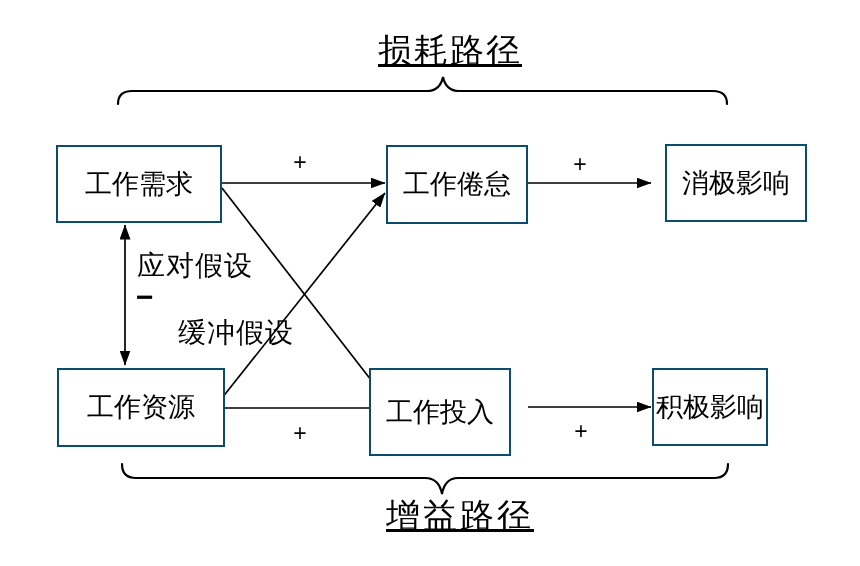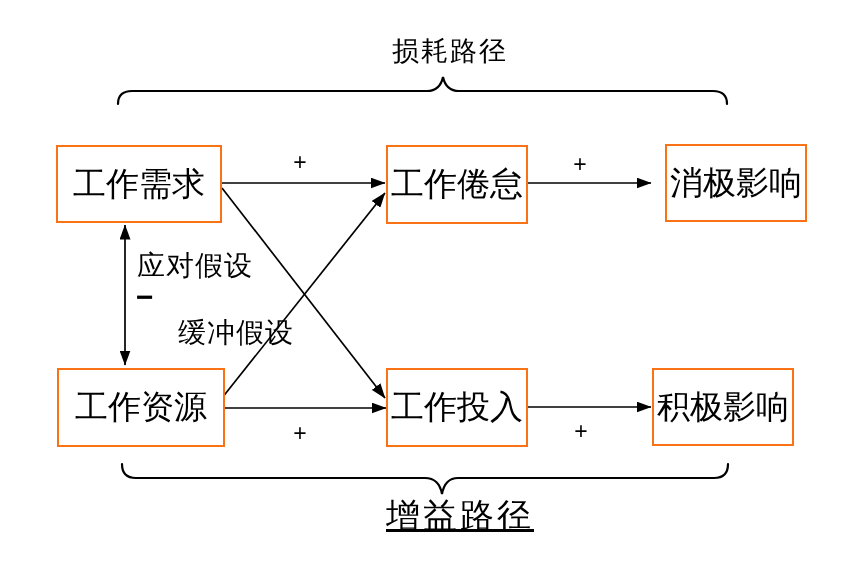--- a/index.html
+++ b/index.html
@@ -2,28 +2,28 @@
 <html><head>
 <meta charset="utf-8">
 <style>
   html,body{margin:0;padding:0;background:#ffffff;}
   .canvas{
     position:relative;width:860px;height:566px;background:#ffffff;
     font-family:"Liberation Serif","DejaVu Serif",serif;color:#000000;overflow:hidden;
   }
   .wires{position:absolute;left:0;top:0;width:860px;height:566px;}
   .node{
-    position:absolute;box-sizing:border-box;border:2px solid #f97316;background:#ffffff;
+    position:absolute;box-sizing:border-box;border:2px solid #0c4a6e;background:#ffffff;
     display:flex;align-items:center;justify-content:center;
-    font-size:33px;line-height:1;white-space:nowrap;
+    font-size:27px;line-height:1;white-space:nowrap;
   }
   .lbl{position:absolute;white-space:nowrap;line-height:1;}
   .center{transform:translate(-50%,-50%);}
   .vcenter{transform:translateY(-50%);}
-  .path-title-top{font-size:27px;letter-spacing:2px;}
+  .path-title-top{font-size:34px;letter-spacing:2px;text-decoration:underline;}
   .path-title-bottom{font-size:34px;letter-spacing:3px;text-decoration:underline;}
   .hyp{font-size:28px;letter-spacing:1px;}
   .sign{font-size:23px;font-family:"Liberation Sans","DejaVu Sans",sans-serif;}
   .minus{font-size:30px;font-weight:bold;font-family:"Liberation Sans","DejaVu Sans",sans-serif;}
 </style>
 </head>
 <body>
 
 <div class="canvas">
 
@@ -50,22 +50,22 @@
   </svg>
 
   <div class="lbl center path-title-top" style="left:450px;top:51px;">损耗路径</div>
   <div class="lbl center path-title-bottom" style="left:460px;top:516px;">增益路径</div>
 
   <div class="node" style="left:56px;top:145px;width:166px;height:78px;">工作需求</div>
   <div class="node" style="left:386px;top:145px;width:142px;height:79px;">工作倦怠</div>
   <div class="node" style="left:665px;top:144px;width:142px;height:78px;">消极影响</div>
 
   <div class="node" style="left:57px;top:368px;width:168px;height:79px;">工作资源</div>
-  <div class="node" style="left:386px;top:368px;width:142px;height:79px;">工作投入</div>
-  <div class="node" style="left:652px;top:368px;width:142px;height:78px;">积极影响</div>
+  <div class="node" style="left:369px;top:368px;width:142px;height:88px;">工作投入</div>
+  <div class="node" style="left:652px;top:368px;width:116px;height:78px;">积极影响</div>
 
   <div class="lbl center sign" style="left:300px;top:162px;">+</div>
   <div class="lbl center sign" style="left:580px;top:164px;">+</div>
   <div class="lbl center sign" style="left:300px;top:433px;">+</div>
   <div class="lbl center sign" style="left:581px;top:431px;">+</div>
 
   <div class="lbl vcenter hyp" style="left:137px;top:266px;">应对假设</div>
   <div class="lbl vcenter minus" style="left:136px;top:297px;">−</div>
   <div class="lbl vcenter hyp" style="left:137px;top:333px;margin-left:41px;">缓冲假设</div>
 

